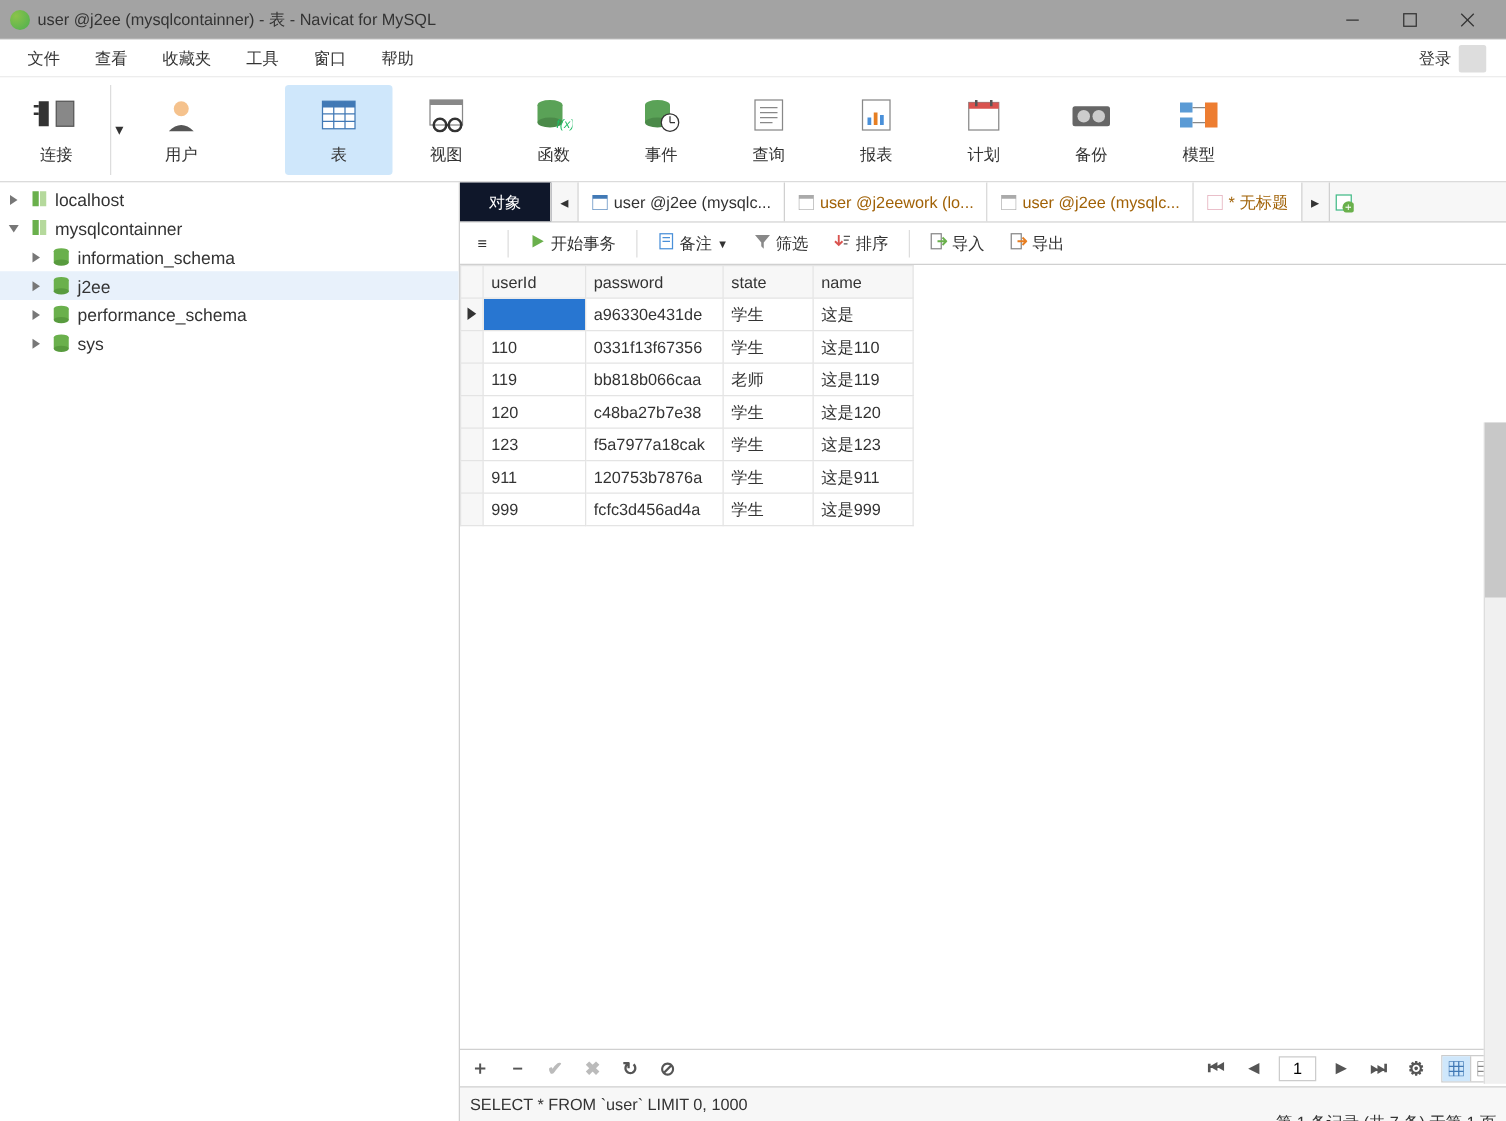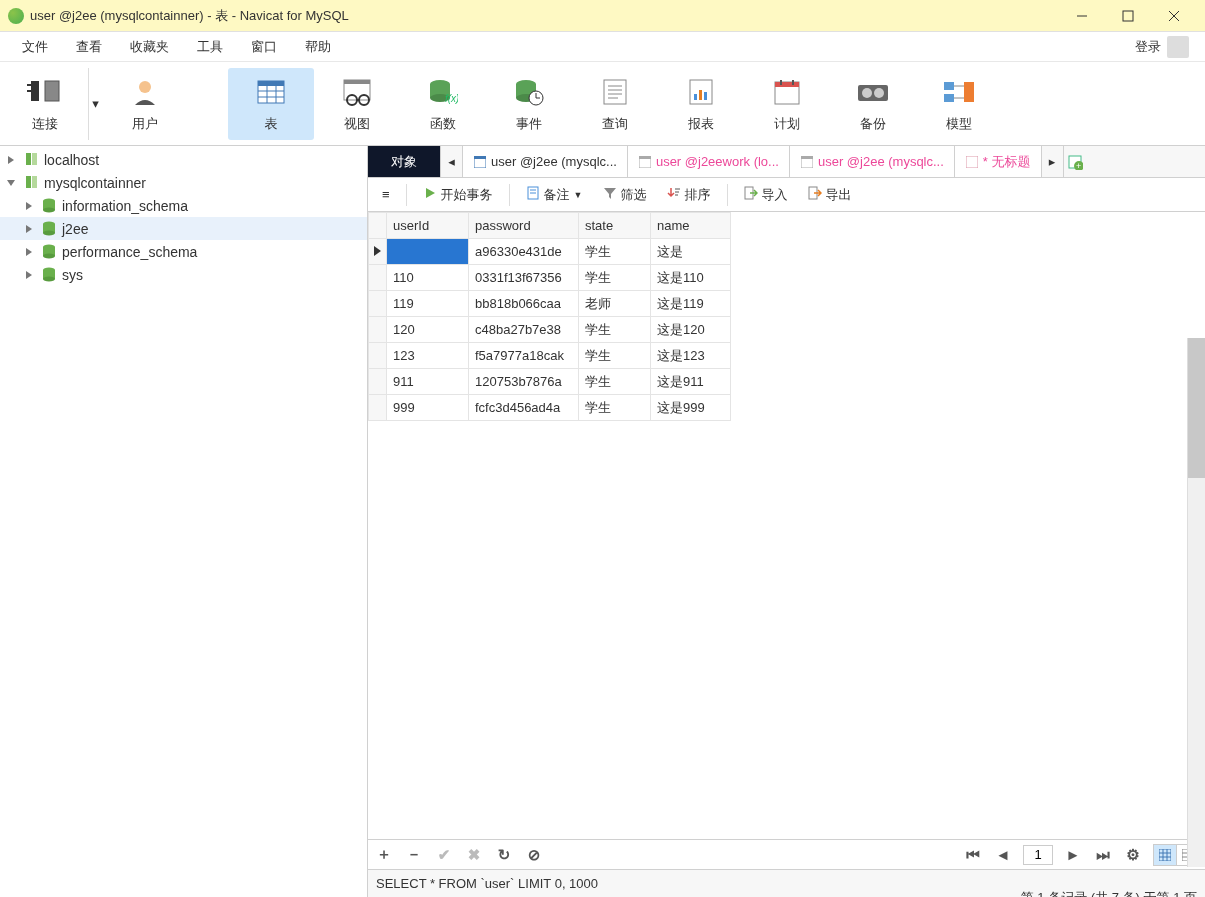--- a/index.html
+++ b/index.html
@@ -1,19 +1,19 @@
 <!DOCTYPE html>
 <html><head>
 <meta charset="utf-8">
 <style>
   * { box-sizing: border-box; margin: 0; padding: 0; font-family: "Microsoft YaHei", "Segoe UI", sans-serif; }
   body { width: 1205px; height: 897px; background: #fff; overflow: hidden; font-size: 13px; color: #333; }
   
   
-  .titlebar { height: 32px; display: flex; align-items: center; padding: 0 8px; background: #fef9c3; border-bottom: 1px solid #e0e0e0; }
+  .titlebar { height: 32px; display: flex; align-items: center; padding: 0 8px; background: #a3a3a3; border-bottom: 1px solid #e0e0e0; }
   .titlebar .app-icon { width: 16px; height: 16px; border-radius: 50%; background: radial-gradient(circle at 30% 30%, #8bc34a, #4caf50); margin-right: 6px; }
   .titlebar .title { flex: 1; font-size: 13px; color: #333; }
   .winbtns { display: flex; gap: 0; }
   .winbtn { width: 46px; height: 32px; display: flex; align-items: center; justify-content: center; cursor: pointer; }
   .winbtn svg { stroke: #333; fill: none; stroke-width: 1; }
   
   
   .menubar { height: 30px; display: flex; align-items: center; padding: 0 8px; border-bottom: 1px solid #e8e8e8; }
   .menubar .menu { padding: 0 14px; height: 100%; display: flex; align-items: center; cursor: pointer; font-size: 13px; }
   .menubar .spacer { flex: 1; }
@@ -43,21 +43,21 @@
   
   
   .main { flex: 1; display: flex; flex-direction: column; position: relative; }
   
   
   .tabs { height: 32px; display: flex; align-items: stretch; border-bottom: 1px solid #d0d0d0; background: #f7f7f7; }
   .tab { display: flex; align-items: center; padding: 0 10px; border-right: 1px solid #d0d0d0; background: #fff; cursor: pointer; gap: 4px; font-size: 13px; max-width: 200px; }
   .tab.obj { background: #0f172a; color: #fff; width: 73px; justify-content: center; font-weight: normal; }
   .tab .tabicon { width: 14px; height: 14px; display: inline-flex; align-items: center; justify-content: center; }
   .tab-scroll { display:flex;align-items:center;width:22px;justify-content:center;border-right:1px solid #d0d0d0;cursor:pointer;}
-  .tab.inactive { color: #ec4899; }
+  .tab.inactive { color: #a16207; }
   
   
   .datatoolbar { height: 34px; display: flex; align-items: center; border-bottom: 1px solid #d0d0d0; padding: 0 6px; gap: 4px; }
   .dtbtn { display: flex; align-items: center; gap: 4px; padding: 4px 8px; cursor: pointer; border-radius: 2px; font-size: 13px; }
   .dtsep { width: 1px; height: 22px; background: #ddd; margin: 0 4px; }
   
   
   .gridwrap { flex: 1; overflow: auto; position: relative; }
   table.grid { border-collapse: collapse; font-size: 13px; }
   table.grid th, table.grid td { border: 1px solid #e4e4e4; padding: 3px 6px; text-align: left; height: 26px; white-space: nowrap; overflow: hidden; }

